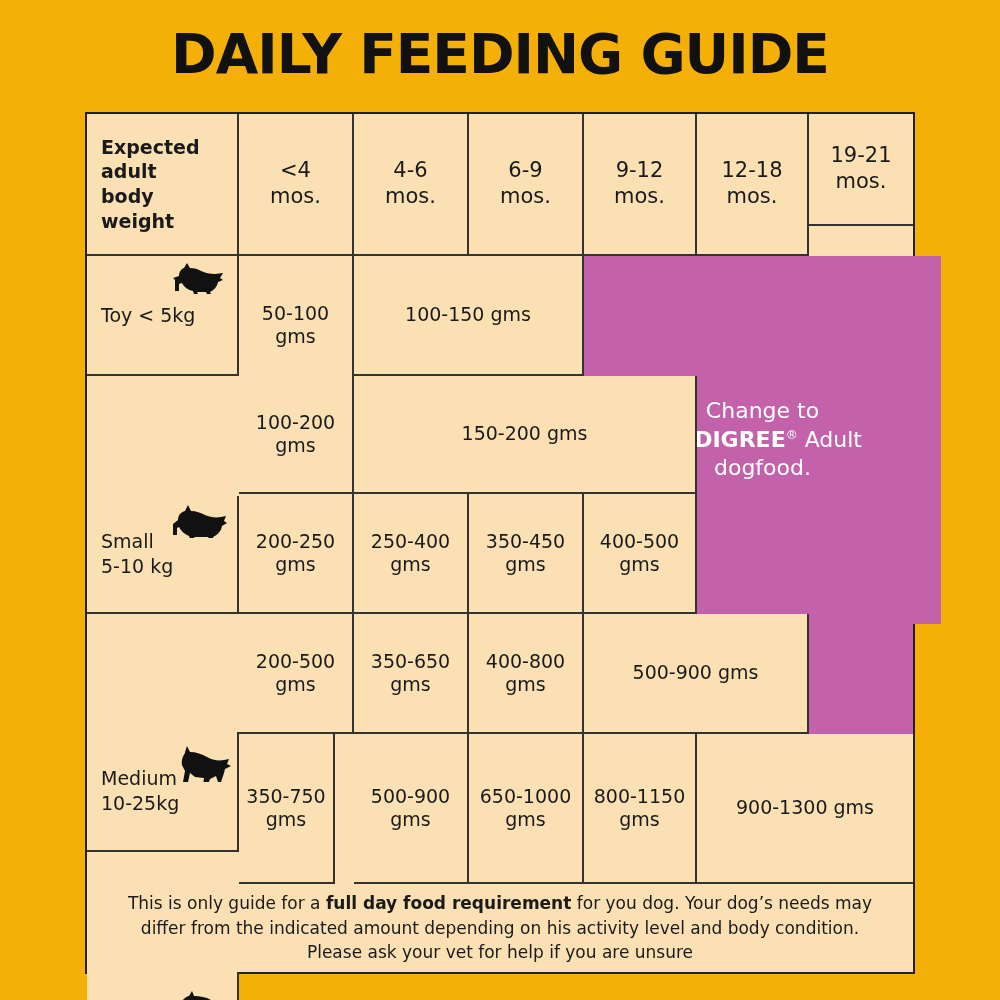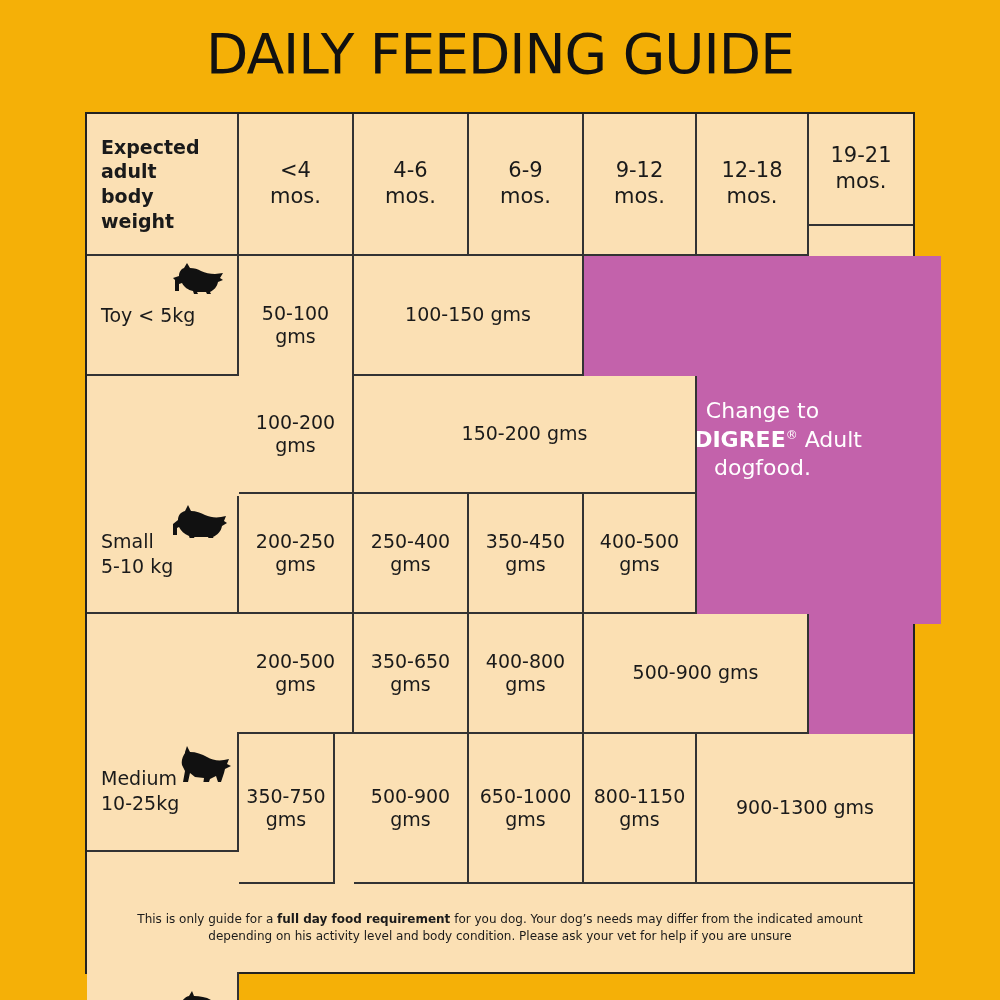--- a/index.html
+++ b/index.html
@@ -18,21 +18,21 @@
     width: 1000px;
     height: 1000px;
   }
   .title {
     position: absolute;
     top: 22px;
     left: 0;
     width: 1000px;
     text-align: center;
     font-family: "DejaVu Sans", sans-serif;
-    font-weight: normal;
+    font-weight: bold;
     font-size: 55px;
     letter-spacing: -1px;
     color: #111111;
   }
   .table-wrap {
     position: absolute;
     left: 85px;
     top: 112px;
     width: 830px;
     height: 862px;
@@ -105,21 +105,21 @@
   .footer {
     position: absolute;
     left: 0;
     bottom: 0;
     width: 826px;
     height: 88px;
     display: flex;
     align-items: center;
     justify-content: center;
     text-align: center;
-    font-size: 12px;
+    font-size: 17px;
     line-height: 1.45;
     color: #1a1a1a;
     padding: 0 26px;
     box-sizing: border-box;
     background: #fbe0b4;
   }
   .footer b { font-weight: bold; }
 </style>
 </head>
 <body>

